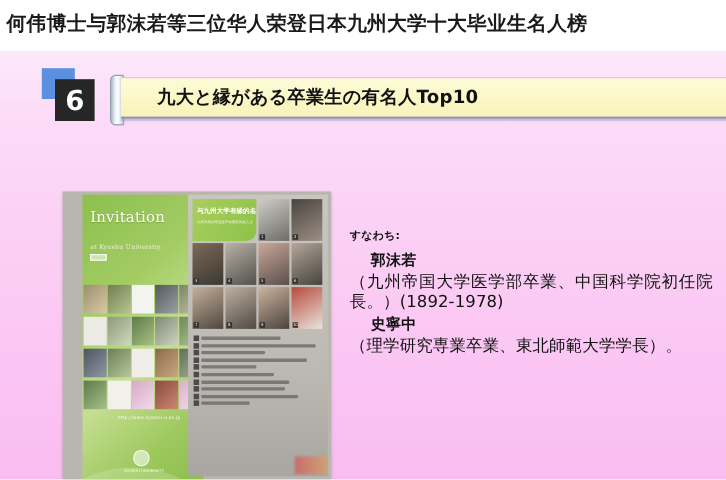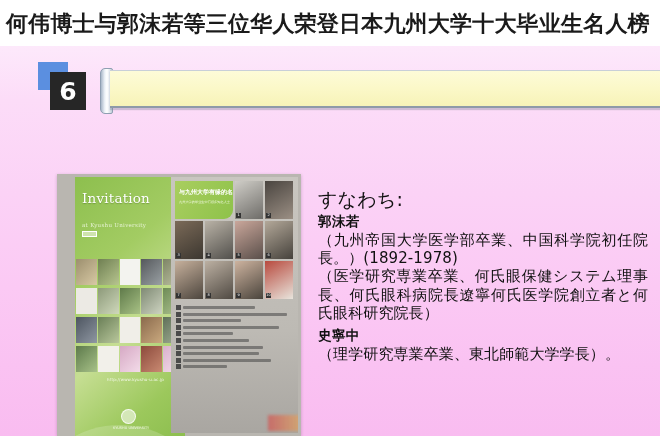--- a/index.html
+++ b/index.html
@@ -9,21 +9,21 @@
   }
   #slide { position: relative; width: 660px; height: 436px; background: #ffffff; }
 
   
   .header-bar {
     position: absolute; left: 0; top: 0; width: 660px; height: 46px;
     background: #ffffff;
   }
   .header-title {
     position: absolute; left: 6px; top: 9px;
-    font-size: 22px; font-weight: bold; color: #1a1a1a;
+    font-size: 18px; font-weight: bold; color: #1a1a1a;
     letter-spacing: 0.2px; white-space: nowrap;
     font-family: "DejaVu Sans", "Liberation Sans", sans-serif;
   }
 
   
   .body-area {
     position: absolute; left: 0; top: 46px; width: 660px; height: 390px;
     background: linear-gradient(to bottom, #fde9fb 0%, #fcdcf8 14%, #fbd2f6 38%,
                                 #fbc9f4 62%, #fac2f2 82%, #f9bcf0 100%);
     overflow: hidden;
@@ -163,25 +163,25 @@
   .txt {
     position: absolute; left: 318px; top: 144px; width: 330px;
     color: #111111;
     font-family: "DejaVu Sans", "Liberation Sans", sans-serif;
   }
   .p-intro {
     font-size: 13.4px; line-height: 18.6px; text-align: justify;
     text-indent: 14px; letter-spacing: 0.15px;
   }
   .p-lead {
-    font-size: 19px; line-height: 18.6px; margin-top: 0; letter-spacing: 0.15px;
+    font-size: 10px; line-height: 18.6px; margin-top: 16px; letter-spacing: 0.15px; font-weight: bold;
   }
   .name {
     font-size: 13.6px; font-weight: bold; line-height: 19px;
-    margin-top: 3px; letter-spacing: 0.3px;
+    margin-top: 3px; letter-spacing: 0.3px; margin-left: 19px;
   }
   .desc {
     font-size: 15px; line-height: 18.4px; text-align: justify; letter-spacing: 0.1px;
   }
 </style>
 </head>
 <body>
 
 <div id="slide">
 
@@ -193,20 +193,21 @@
 
     <div class="badge-wrap">
       <div class="badge-blue"></div>
       <div class="badge-dark"></div>
       <div class="badge-num">6</div>
     </div>
 
     <div class="banner">
       <div class="banner-roll"></div>
       <div class="banner-sheet"></div>
+      <div class="banner-text">九大と縁がある卒業生の有名人Top10</div>
     </div>
 
     <div class="photo">
 
       <div class="pg-left">
         <div class="bro-title">
           <span>Invitation</span><br>
         </div>
         <div class="bro-sub">at Kyushu University</div>
         <div class="bro-tag"></div>
@@ -330,20 +331,19 @@
         <div class="photo-shine"></div>
       </div>
     </div>
 
     <div class="txt">
       <div class="p-lead">すなわち:</div>
 
       <div class="name">郭沫若</div>
       <div class="desc">（九州帝国大学医学部卒業、中国科学院初任院長。）(1892-1978)</div>
 
-      <div class="desc">（医学研究専業卒業、何氏眼保健システム理事長、何氏眼科病院長遼寧何氏医学院創立者と何氏眼科研究院長）</div>
 
       <div class="name">史寧中</div>
       <div class="desc">（理学研究専業卒業、東北師範大学学長）。</div>
     </div>
 
   </div>
 </div>
 
 </body></html>

